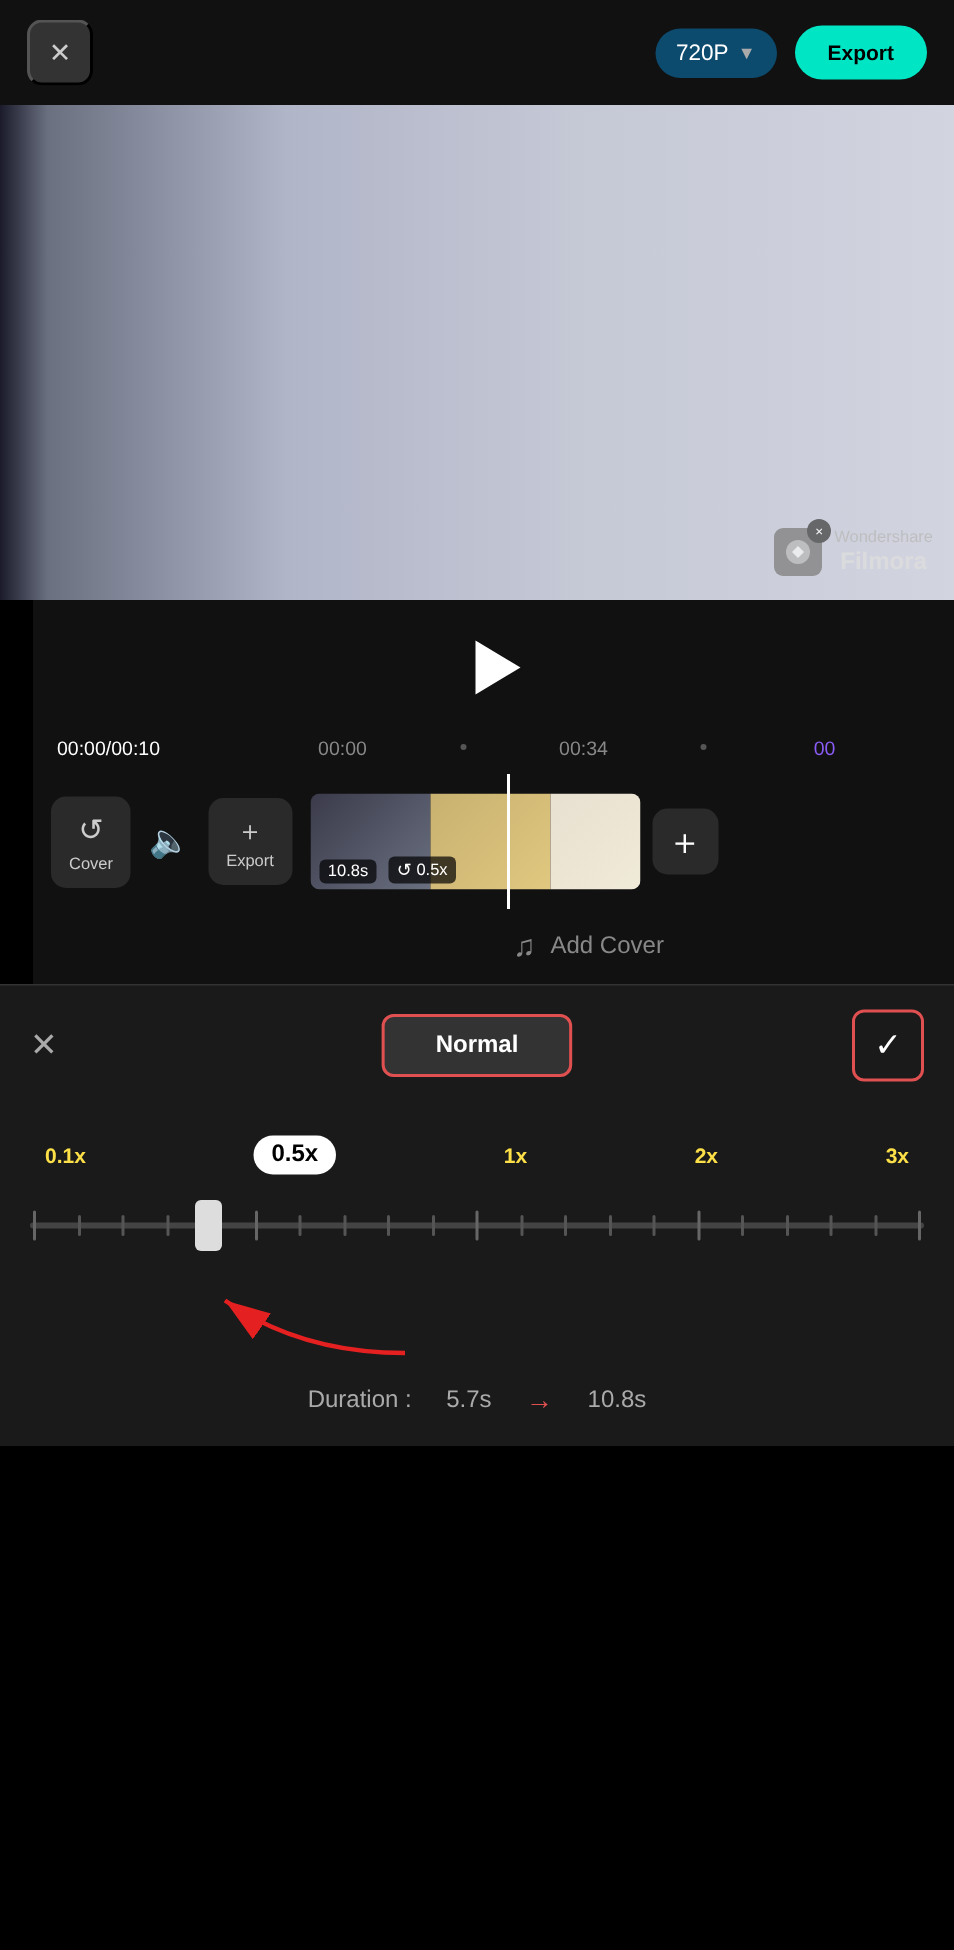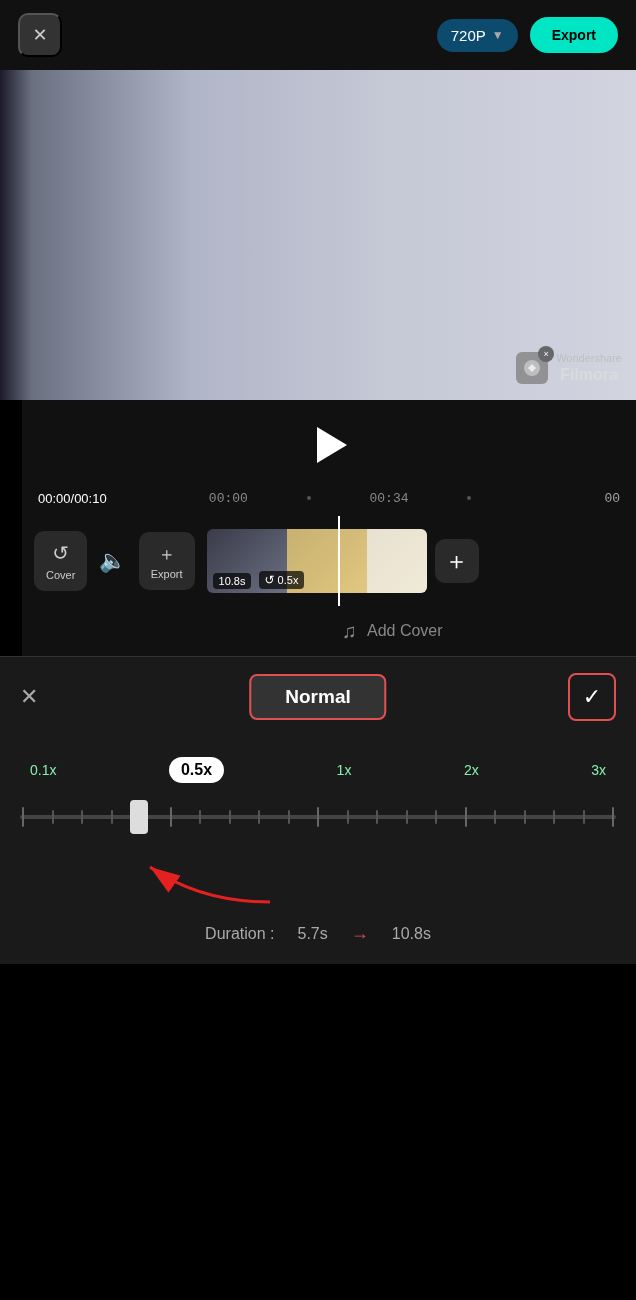--- a/index.html
+++ b/index.html
@@ -154,21 +154,20 @@
       color: #fff;
       position: absolute;
       left: 16px;
     }
     .timeline-markers {
       display: flex;
       align-items: center;
       width: 100%;
       padding-left: 120px;
       gap: 0;
-      font-family: Liberation Mono, monospace;
     }
     .time-marker {
       font-size: 13px;
       color: #888;
       flex: 1;
       text-align: center;
     }
     .time-dot {
       width: 4px;
       height: 4px;
@@ -358,21 +357,21 @@
     }
     .tab-buttons {
       display: flex;
       gap: 0;
       position: absolute;
       left: 50%;
       transform: translateX(-50%);
     }
     .tab-btn {
       padding: 12px 36px;
-      font-size: 19px;
+      font-size: 16px;
       font-weight: 600;
       border-radius: 8px;
       cursor: pointer;
       color: #fff;
       background: transparent;
     }
     .tab-btn.active {
       background: #333;
       outline: 2px solid #e05050;
       outline-offset: -2px;
@@ -398,21 +397,22 @@
     }
     .speed-labels {
       display: flex;
       justify-content: space-between;
       align-items: center;
       margin-bottom: 14px;
       padding: 0 10px;
     }
     .speed-label {
       font-size: 14px;
-      color: #86efac;
+      color: #fde047;
+      font-weight: bold;
     }
     .speed-label.active {
       font-size: 16px;
       color: #fff;
       font-weight: 700;
       background: #fff;
       color: #000;
       border-radius: 16px;
       padding: 4px 12px;
     }
@@ -534,21 +534,21 @@
     <div class="play-btn"></div>
   </div>
 
   <div class="time-display">
     <span class="time-current">00:00/00:10</span>
     <div class="timeline-markers">
       <span class="time-marker">00:00</span>
       <div class="time-dot"></div>
       <span class="time-marker">00:34</span>
       <div class="time-dot"></div>
-      <span class="time-marker" style="color:#a3a3a3;text-align:right;">00</span>
+      <span class="time-marker" style="color:#8b5cf6;">00</span>
     </div>
   </div>
 
   <div class="track-area">
     <div class="playhead"></div>
 
     <div class="track-controls">
       <div class="cover-btn">
         <span class="cover-icon">↺</span>
         <span>Cover</span>

